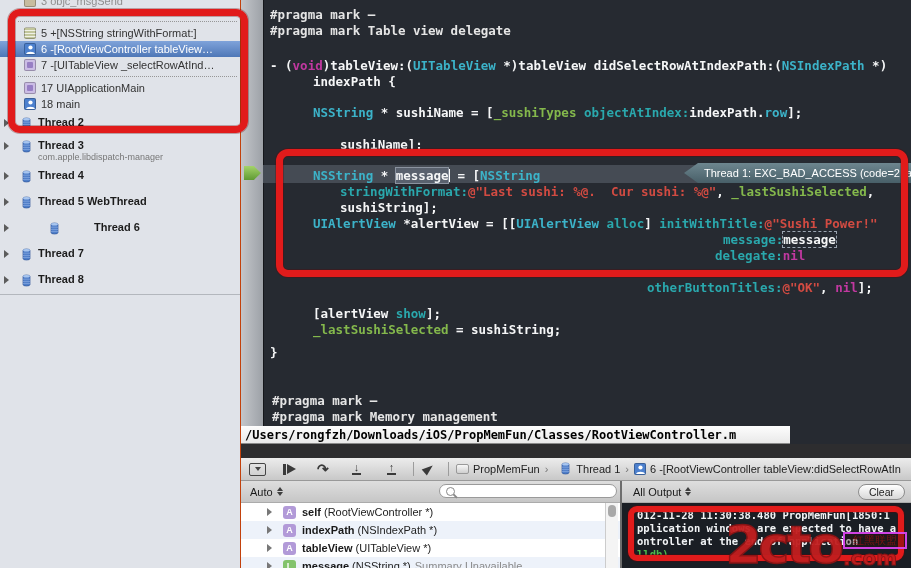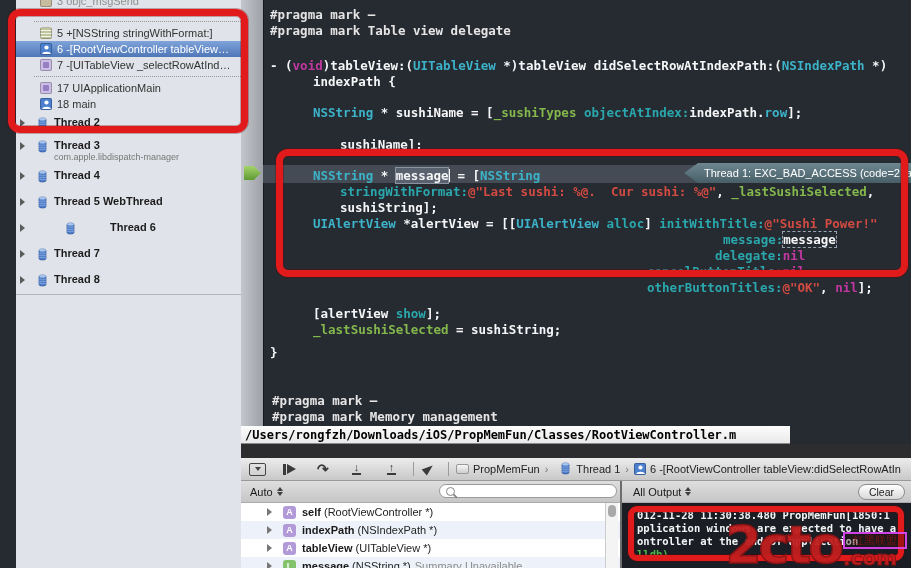--- a/index.html
+++ b/index.html
@@ -1,19 +1,19 @@
 <!DOCTYPE html>
 <html><head>
 <meta charset="utf-8">
 <style>
   html,body{margin:0;padding:0;background:#444;}
   #app{position:relative;width:911px;height:568px;overflow:hidden;background:#262a31;
        font-family:"Liberation Sans",sans-serif;}
   
-  .sidebar{position:absolute;left:16px;top:0;width:240px;height:568px;background:#e0e3e9;
+  .sidebar{position:absolute;left:0;top:0;width:240px;height:568px;background:#e0e3e9;
            border-right:1px solid #c2410c;overflow:hidden;}
   .frame{position:absolute;left:0;width:240px;height:16px;display:flex;align-items:center;
          padding-left:24px;box-sizing:border-box;font-size:11px;color:#333;white-space:nowrap;}
   .frame.sel{background:linear-gradient(180deg,#7fa3da,#4e77b7);color:#fff;}
   .frame.dim{color:#8f8f8f;}
   .flb{margin-left:5px;overflow:hidden;}
   .fic{width:12px;height:12px;border-radius:2px;flex:0 0 12px;display:inline-flex;
        align-items:center;justify-content:center;box-shadow:inset 0 0 0 1px rgba(0,0,0,.25);}
   .msgsend-icon{background:#c7bc9e;}
   .list-icon{background:#c2c69c;background-image:repeating-linear-gradient(180deg,rgba(255,255,255,.75) 0 1px,transparent 1px 3px);}
@@ -249,21 +249,20 @@
         <div class="cl" style="left: 29px; top: 58px;"><span class="p">- (</span><span class="k">void</span><span class="p">)tableView:(</span><span class="t">UITableView</span><span class="p"> *)tableView didSelectRowAtIndexPath:(</span><span class="t">NSIndexPath</span><span class="p"> *)</span></div>
         <div class="cl" style="left: 72px; top: 74px;"><span class="p">indexPath {</span></div>
         <div class="cl" style="left: 72px; top: 105px;"><span class="t">NSString</span><span class="p"> * sushiName = [</span><span class="v">_sushiTypes</span><span class="p"> </span><span class="m">objectAtIndex:</span><span class="p">indexPath.</span><span class="t">row</span><span class="p">];</span></div>
         <div class="cl" style="left: 99px; top: 137px;"><span class="p">sushiName];</span></div>
         <div class="cl" style="left: 72px; top: 168px;"><span class="t">NSString</span><span class="p"> * </span><span class="tok">message</span><span class="caret"></span><span class="p"> = [</span><span class="t">NSString</span></div>
         <div class="cl" style="left: 99px; top: 184px;"><span class="m">stringWithFormat:</span><span class="s">@"Last sushi: %@.  Cur sushi: %@"</span><span class="p">, </span><span class="v">_lastSushiSelected</span><span class="p">,</span></div>
         <div class="cl" style="left: 99px; top: 200px;"><span class="p">sushiString];</span></div>
         <div class="cl" style="left: 72px; top: 216px;"><span class="t">UIAlertView</span><span class="p"> *alertView = [[</span><span class="t">UIAlertView</span><span class="p"> </span><span class="m">alloc</span><span class="p">] </span><span class="m">initWithTitle:</span><span class="s">@"Sushi Power!"</span></div>
         <div class="cl" style="left: 482px; top: 232px;"><span class="m">message:</span><span class="tokd">message</span></div>
         <div class="cl" style="left: 474px; top: 248px;"><span class="m">delegate:</span><span class="k">nil</span></div>
-        <div class="cl" style="left: 406px; top: 264px;"><span class="m">cancelButtonTitle:</span><span class="k">nil</span></div>
         <div class="cl" style="left: 406px; top: 280px;"><span class="m">otherButtonTitles:</span><span class="s">@"OK"</span><span class="p">, </span><span class="k">nil</span><span class="p">];</span></div>
         <div class="cl" style="left: 72px; top: 306px;"><span class="p">[alertView </span><span class="m">show</span><span class="p">];</span></div>
         <div class="cl" style="left: 72px; top: 322px;"><span class="v">_lastSushiSelected</span><span class="p"> = sushiString;</span></div>
         <div class="cl" style="left: 29px; top: 345px;"><span class="p">}</span></div>
         <div class="cl" style="left: 31px; top: 393px;"><span class="pr">#pragma mark –</span></div>
         <div class="cl" style="left: 31px; top: 409px;"><span class="pr">#pragma mark Memory management</span></div>
       </div>
   </section>
 
   <div class="pathbar">

